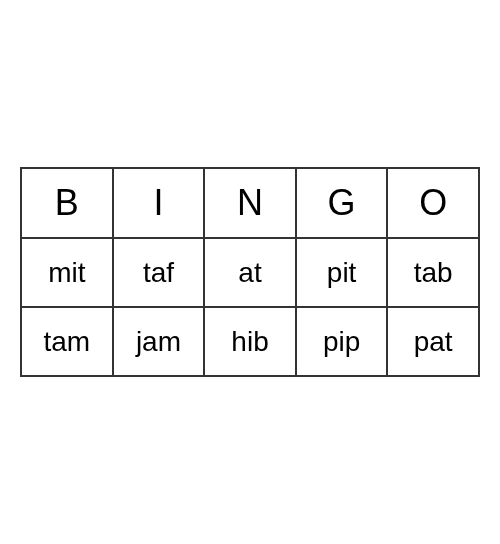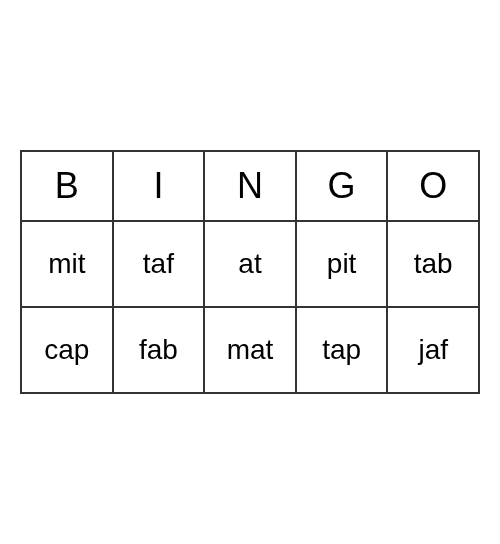--- a/index.html
+++ b/index.html
@@ -23,21 +23,21 @@
       border-collapse: collapse;
       width: 460px;
     }
 
     .bingo-card td, .bingo-card th {
       border: 2px solid #333;
       text-align: center;
       vertical-align: middle;
       font-size: 28px;
       width: 92px;
-      height: 86px;
+      height: 69px;
     }
 
     .bingo-card th {
       font-weight: normal;
       font-size: 36px;
       height: 70px;
     }
   </style>
 </head>
 <body>
@@ -54,20 +54,20 @@
   </thead>
   <tbody>
   <tr>
         <td>mit</td>
         <td>taf</td>
         <td>at</td>
         <td>pit</td>
         <td>tab</td>
       </tr>
       <tr>
-        <td>cap</td>
-        <td>fab</td>
-        <td>mat</td>
-        <td>tap</td>
-        <td>jaf</td>
+        <td>tam</td>
+        <td>jam</td>
+        <td>hib</td>
+        <td>pip</td>
+        <td>pat</td>
       </tr>
     </tbody>
 </table>
 
 </body></html>

